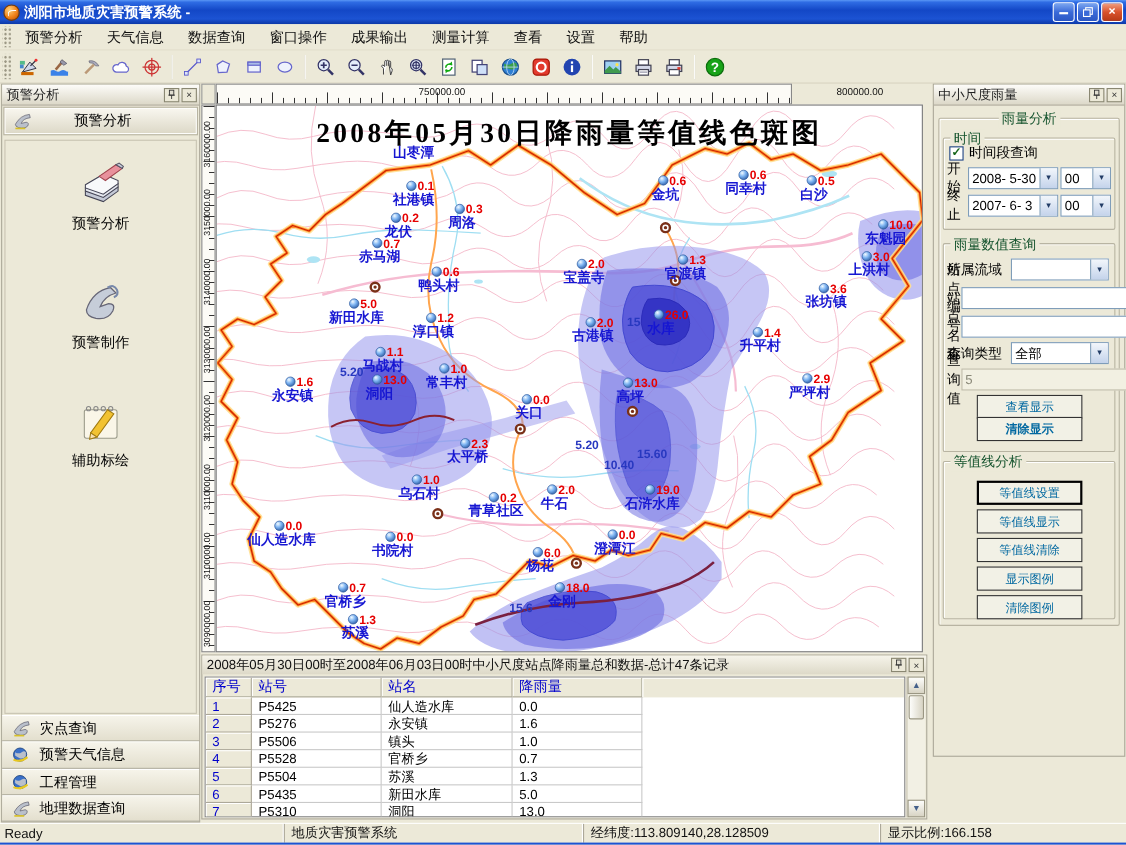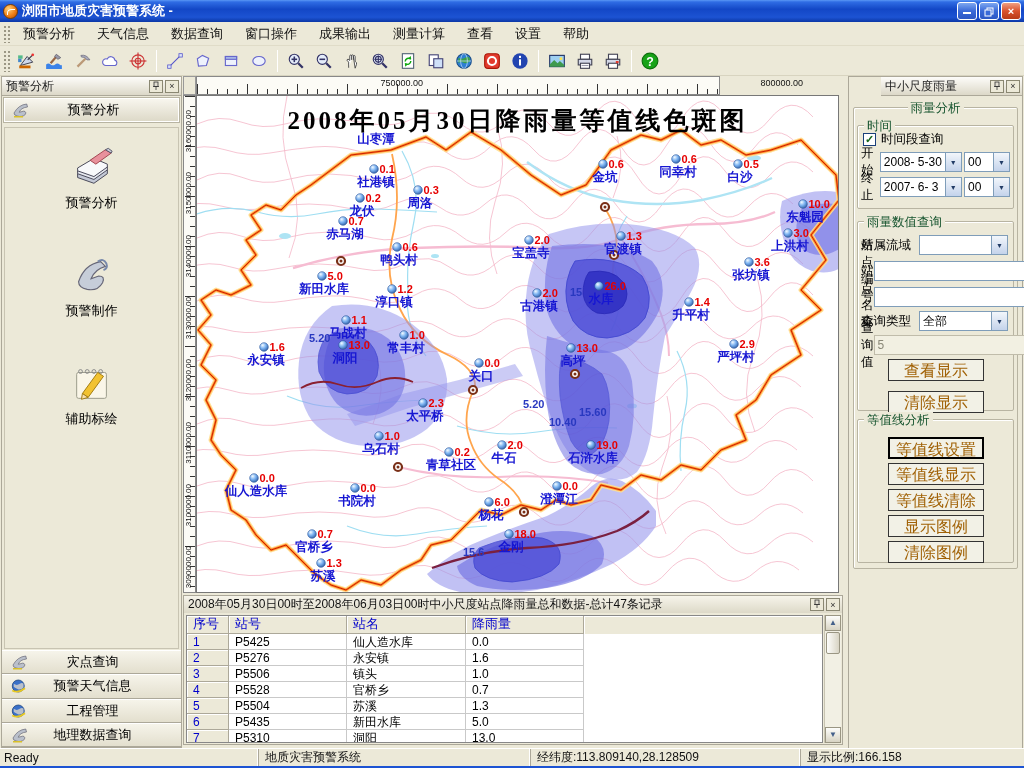--- a/index.html
+++ b/index.html
@@ -47,21 +47,21 @@
   .lheader .ic16{margin:0 6px 0 6px;}
   .lheader span{flex:1;text-align:center;margin-right:26px;}
   .ltools{position:absolute;left:2px;right:2px;top:50px;bottom:98px;background:#ece9d8;
     border:1px solid #c8c4b2;overflow:hidden;}
   .tool-item{margin-top:16px;height:92px;display:flex;flex-direction:column;align-items:center;}
   .tool-label{font-size:13px;margin-top:4px;color:#000;}
   .lbottom{position:absolute;left:0px;right:0px;bottom:0;height:97px;display:flex;flex-direction:column;}
   .side-bar{flex:1;border-top:1px solid #fff;border-bottom:1px solid #aca899;
     background:linear-gradient(180deg,#f6f4ea,#e3dfce);display:flex;align-items:center;font-size:13px;}
   .side-bar .ic16{margin:0 8px;}
-  .side-bar span{flex:1;text-align:center;margin-right:32px;}
+  .side-bar span{flex:1;text-align:left;margin-right:32px;}
   
   .corner{position:absolute;left:183px;top:76px;width:13px;height:19px;background:#ece9d8;border:1px solid #999;}
   .hruler{position:absolute;left:196px;top:76px;width:524px;height:19px;background:#fcfbf6;
     border:1px solid #888;
     background-image:repeating-linear-gradient(90deg,#333 0 1px,transparent 1px 10px),
                      repeating-linear-gradient(90deg,#333 0 1px,transparent 1px 50px);
     background-size:100% 5px,100% 10px;background-position:left bottom,left bottom;background-repeat:no-repeat;}
   .hlab{position:absolute;top:1px;font-size:9px;color:#111;}
   .vruler{position:absolute;left:183px;top:95px;width:13px;height:498px;background:#fcfbf6;border:1px solid #888;
     background-image:repeating-linear-gradient(180deg,#333 0 1px,transparent 1px 10px),
@@ -91,40 +91,40 @@
   .tcell.tfill{border-right:none;border-bottom:none;}
   .tidx{background:#ece9d8;color:#0000cc;border-right:1px solid #aca899;border-bottom:1px solid #aca899;
     box-shadow:inset 1px 1px 0 #fff;}
   .vscroll{position:absolute;right:1px;top:19px;bottom:1px;width:17px;background:#f2f0e4;
     border-left:1px solid #c8c4b2;display:flex;flex-direction:column;}
   .sbtn{height:16px;background:linear-gradient(180deg,#fdfdfb,#d8d4c4);border:1px solid #9a9683;
     font-size:8px;color:#44608a;text-align:center;line-height:14px;padding:0;}
   .sthumb{height:22px;margin:1px;background:linear-gradient(90deg,#fdfdfb,#d8d4c4);border:1px solid #9a9683;border-radius:2px;}
   .sspace{flex:1;}
   
-  .rpanel{position:absolute;left:848px;top:76px;width:175px;height:692px;background:#ece9d8;border:1px solid #aca899;padding-left:32px;}
+  .rpanel{position:absolute;left:848px;top:76px;width:175px;height:612px;background:#ece9d8;border:1px solid #aca899;}
   .rcontent{position:absolute;left:0;right:0;top:20px;bottom:0;font-size:12.5px;}
   .groupbox{position:absolute;left:4px;right:4px;border:1px solid #b8b4a2;border-radius:2px;
     box-shadow:inset 1px 1px 0 #fff;}
   .glegend{position:absolute;top:-8px;left:6px;background:#ece9d8;padding:0 3px;font-size:12.5px;color:#14532d;}
   .glegend.center{left:50%;transform:translateX(-50%);}
   .rrow{position:absolute;left:8px;right:8px;height:20px;display:flex;align-items:center;}
   .rlab{width:58px;font-size:12.5px;color:#000;}
   .combo{flex:1;height:20px;background:#fff;border:1px solid #7f9db9;display:flex;align-items:center;position:relative;}
   .combo .cval{flex:1;font-size:12px;padding-left:3px;white-space:nowrap;overflow:hidden;}
   .carr{width:16px;height:100%;background:linear-gradient(180deg,#f2f6fb,#c4d3eb);
     border-left:1px solid #7f9db9;font-size:7px;color:#223c66;display:flex;align-items:center;justify-content:center;}
   .tinput{flex:1;height:20px;background:#fff;border:1px solid #7f9db9;font-size:12px;padding:0 3px;
     font-family:"Liberation Sans",sans-serif;}
   .tinput:disabled{background:#f2f0e2;color:#8a8878;border-color:#c0bcaa;}
   .chkrow{position:absolute;left:14px;display:flex;align-items:center;height:16px;}
   .chk{width:13px;height:13px;background:#fff;border:1px solid #1a3f7a;margin-right:5px;
     font-size:11px;line-height:11px;text-align:center;color:#15651a;font-weight:bold;}
   .xp-btn{position:absolute;left:39px;width:96px;height:22px;background:#f2f1e6;border:1px solid #333;
-    font-size:16px;font-family:"Liberation Sans",sans-serif;color:#a16207;}
+    font-size:11px;font-family:"Liberation Sans",sans-serif;color:#0369a1;}
   .xp-btn.default{border:2px solid #000;}
   
   .statusbar{position:absolute;left:0;top:748px;width:1024px;height:18px;background:#ece9d8;
     display:flex;align-items:center;font-size:12px;color:#111;border-top:1px solid #fff;}
   .sseg{border-left:1px solid #aca899;box-shadow:-1px 0 0 #fff;height:100%;display:flex;align-items:center;padding-left:6px;}
   .bluestrip{position:absolute;left:0;top:766px;width:1024px;height:2px;background:#1c53d3;}
   .defs-hidden{position:absolute;width:0;height:0;overflow:hidden;}
 </style>
 </head>
 <body>
@@ -967,21 +967,21 @@
         <span class="cval">全部</span>
         <span class="carr">▼</span>
       </span>
     </div>
     <div class="rrow" style="top:238px;left:12px;right:14px">
       <span class="rlab">查询值</span>
       <input class="tinput" disabled="" value="5" style="">
     </div>
     <div id="query-buttons">
         <button class="xp-btn" style="top: 262px;">查看显示</button>
-        <button class="xp-btn" style="top: 294px;">清除显示</button>
+        <button class="xp-btn" style="top: 282px; font-weight: bold;">清除显示</button>
       </div>
     <div class="groupbox" style="top:322px;height:144px;left:8px;right:8px">
       <span class="glegend">等值线分析</span>
     </div>
     <div id="contour-buttons">
         <button class="xp-btn default" style="top: 340px;">等值线设置</button>
         <button class="xp-btn" style="top: 366px;">等值线显示</button>
         <button class="xp-btn" style="top: 392px;">等值线清除</button>
         <button class="xp-btn" style="top: 418px;">显示图例</button>
         <button class="xp-btn" style="top: 444px;">清除图例</button>

